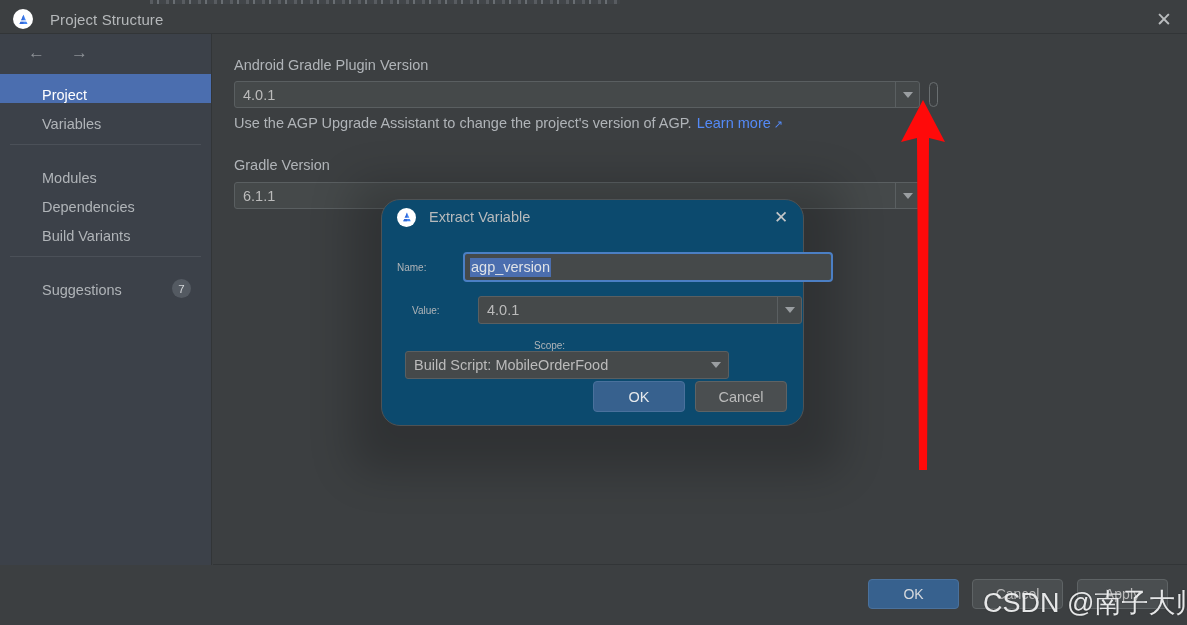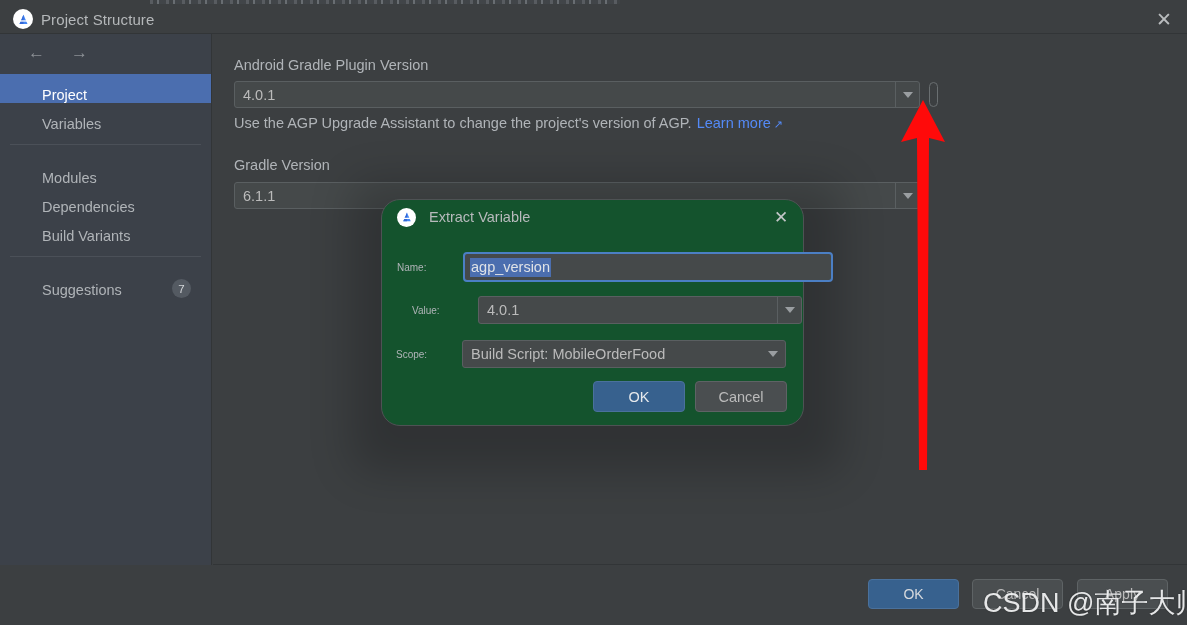--- a/index.html
+++ b/index.html
@@ -36,21 +36,21 @@
     display: flex; align-items: center;
   }
   .as-icon {
     width: 20px; height: 20px; margin-left: 13px; border-radius: 50%;
     background: #ffffff;
     display: flex; align-items: center; justify-content: center;
     flex: none;
   }
   .as-icon svg { display: block; }
   .titlebar-title {
-    margin-left: 8px;
+    margin-left: 17px;
     color: #b5b8ba; font-size: 15px; letter-spacing: .1px;
   }
   .titlebar-close {
     position: absolute; right: 0px; top: 0px;
     width: 46px; height: 29px;
     display: flex; align-items: center; justify-content: center;
     color: #b9bcbe; font-size: 19px; font-weight: 300;
   }
 
   
@@ -138,21 +138,21 @@
   .dlg-shadow {
     position: absolute; left: 352px; top: 182px;
     width: 490px; height: 290px;
     border-radius: 16px;
     background: #000; opacity: .20;
     filter: blur(22px);
   }
   .dialog {
     position: absolute; left: 381px; top: 199px;
     width: 423px; height: 227px;
-    background: #14532d;
+    background: #0c4a6e;
     border: 1px solid #4e5254; border-radius: 19px;
   }
   .dlg-title-row { position: relative; height: 34px; display: flex; align-items: center; }
   .dlg-icon {
     width: 19px; height: 19px; margin-left: 15px; border-radius: 50%;
     background: #ffffff; display: flex; align-items: center; justify-content: center;
     flex: none;
   }
   .dlg-title { margin-left: 13px; color: #b7babc; font-size: 14.5px; }
   .dlg-close {
@@ -160,21 +160,21 @@
     width: 20px; height: 20px;
     display: flex; align-items: center; justify-content: center;
     color: #c3c6c8; font-size: 17px; font-weight: 300;
   }
 
   .dlg-row { position: absolute; display: flex; align-items: center; }
   .dlg-row .rlabel { color: #b0b4b8; font-size: 10px; width: 66px; }
 
   .row-name  { left: 15px; top: 52px; }
   .row-value { left: 30px; top: 96px; }
-  .row-scope { left: 14px; top: 140px; }
+  .row-scope { left: 23px; top: 140px; flex-direction: column; }
 
   .name-input {
     width: 370px; height: 30px;
     background: #45494a;
     border: 2px solid #4b7fc4; border-radius: 4px;
     display: flex; align-items: center; padding-left: 5px;
   }
   .name-sel {
     background: #4b6eaf; color: #dfe2e6; font-size: 14.5px;
     padding: 1px 1px 2px 1px;

